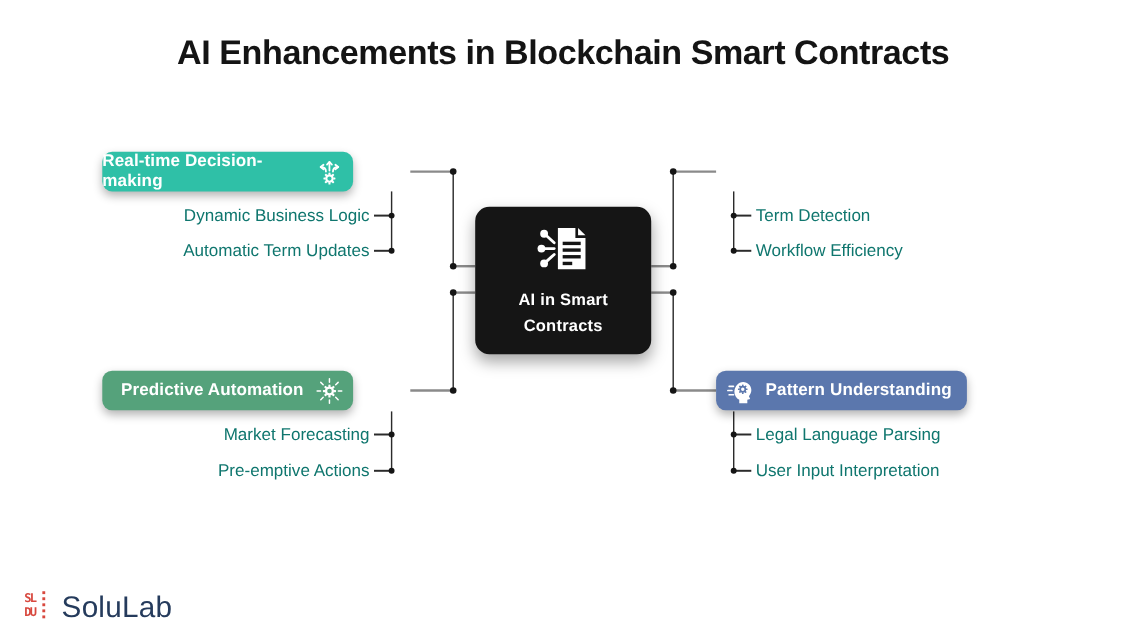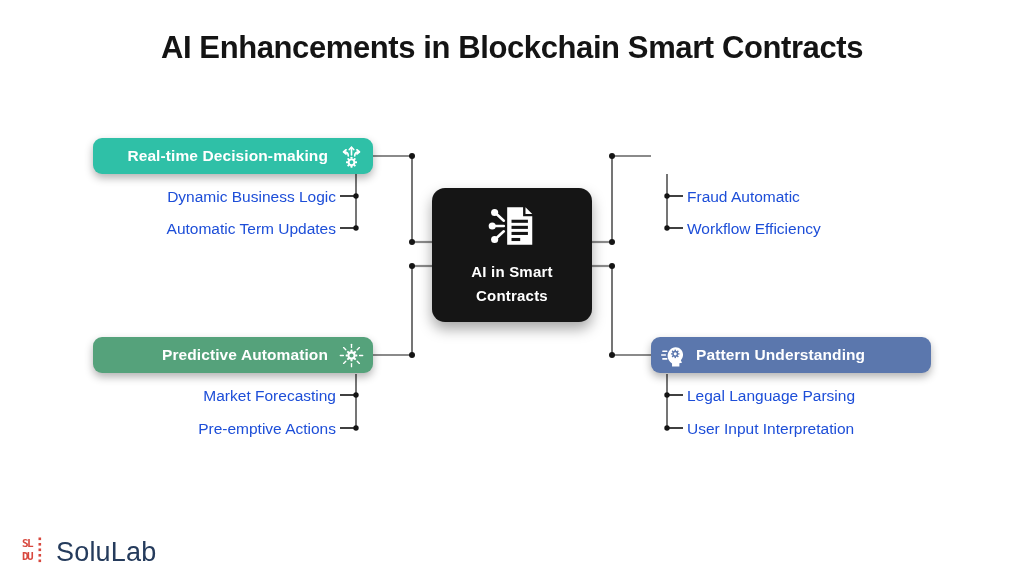--- a/index.html
+++ b/index.html
@@ -13,21 +13,21 @@
 
   .title {
     position:absolute; top:30px; left:0; width:1024px;
     text-align:center; font-size:31px; font-weight:800;
     letter-spacing:-0.4px; color:#141414;
   }
 
   .connectors { position:absolute; left:0; top:0; z-index:1; }
 
   .branch-box {
-    position:absolute; width:280px; height:36px; border-radius:9px;
+    position:absolute; width:228px; height:36px; border-radius:9px;
     display:flex; align-items:center; gap:9px; z-index:2;
     color:#ffffff; font-weight:bold; font-size:15.5px; letter-spacing:0.1px;
     box-shadow:0 4px 9px rgba(0,0,0,0.30);
   }
   .bb-tl { left:93px;  top:138px; background:#2FC0A7; justify-content:flex-end;  padding-right:8px; }
   .bb-tr { left:651px; top:138px; background:#3DA0BC; justify-content:flex-start; padding-left:8px; }
   .bb-bl { left:93px;  top:337px; background:#55A27B; justify-content:flex-end;  padding-right:8px; }
   .bb-br { left:651px; top:337px; background:#5B77AD; justify-content:flex-start; padding-left:8px; }
   .box-icon { display:flex; align-items:center; justify-content:center; width:28px; height:28px; flex:0 0 auto; }
 
@@ -36,21 +36,21 @@
     background:#151515; border-radius:13px; z-index:2;
     display:flex; flex-direction:column; align-items:center;
     box-shadow:0 7px 14px rgba(0,0,0,0.35);
   }
   .center-icon { margin-top:11px; }
   .center-label {
     margin-top:3px; color:#ffffff; font-weight:bold; font-size:15px;
     line-height:24px; text-align:center; letter-spacing:0.2px;
   }
 
-  .sub-item { position:absolute; font-size:15.5px; line-height:19px; color:#1d4ed8; z-index:2; }
+  .sub-item { position:absolute; font-size:15.5px; line-height:19px; color:#0f766e; z-index:2; }
   .sub-left  { left:90px;  width:246px; text-align:right; }
   .sub-right { left:687px; width:265px; text-align:left; }
   .si-1 { top:187px; } .si-2 { top:219px; }
   .si-3 { top:386px; } .si-4 { top:419px; }
 
   .footer { position:absolute; left:22px; top:536px; display:flex; align-items:center; gap:7px; z-index:2; }
   .brand-text { font-size:27px; font-weight:500; color:#253B5C; letter-spacing:0.2px; }
 
   .head-gear { color:#5B77AD; }
   .white-ic { color:#ffffff; }
@@ -148,21 +148,21 @@
           <path d="M17.3 13.5 C17.3 10.2 19 9.2 22 9.2"></path>
             <path d="M19.6 7 L22.3 9.2 L19.6 11.4"></path>
         </g>
         <use href="#sym-gear" x="8" y="14" width="12" height="12" class="white-ic"></use>
       </svg>
     </span>
   </div>
   <div class="sub-item sub-left si-1">Dynamic Business Logic</div>
   <div class="sub-item sub-left si-2">Automatic Term Updates</div>
 
-  <div class="sub-item sub-right si-1">Fraud Automatic</div>
+  <div class="sub-item sub-right si-1">Term Detection</div>
   <div class="sub-item sub-right si-2">Workflow Efficiency</div>
 
   <div class="branch-box bb-bl">
     <span>Predictive Automation</span>
     <span class="box-icon">
       <svg width="27" height="27" viewBox="0 0 28 28">
         <use href="#sym-gear" x="7.5" y="7.5" width="13" height="13" class="white-ic"></use>
         <g stroke="#fff" stroke-width="1.4" stroke-linecap="round">
           <path d="M14 5.6 V2.4"></path>
             <path d="M14 22.4 V25.6"></path>

